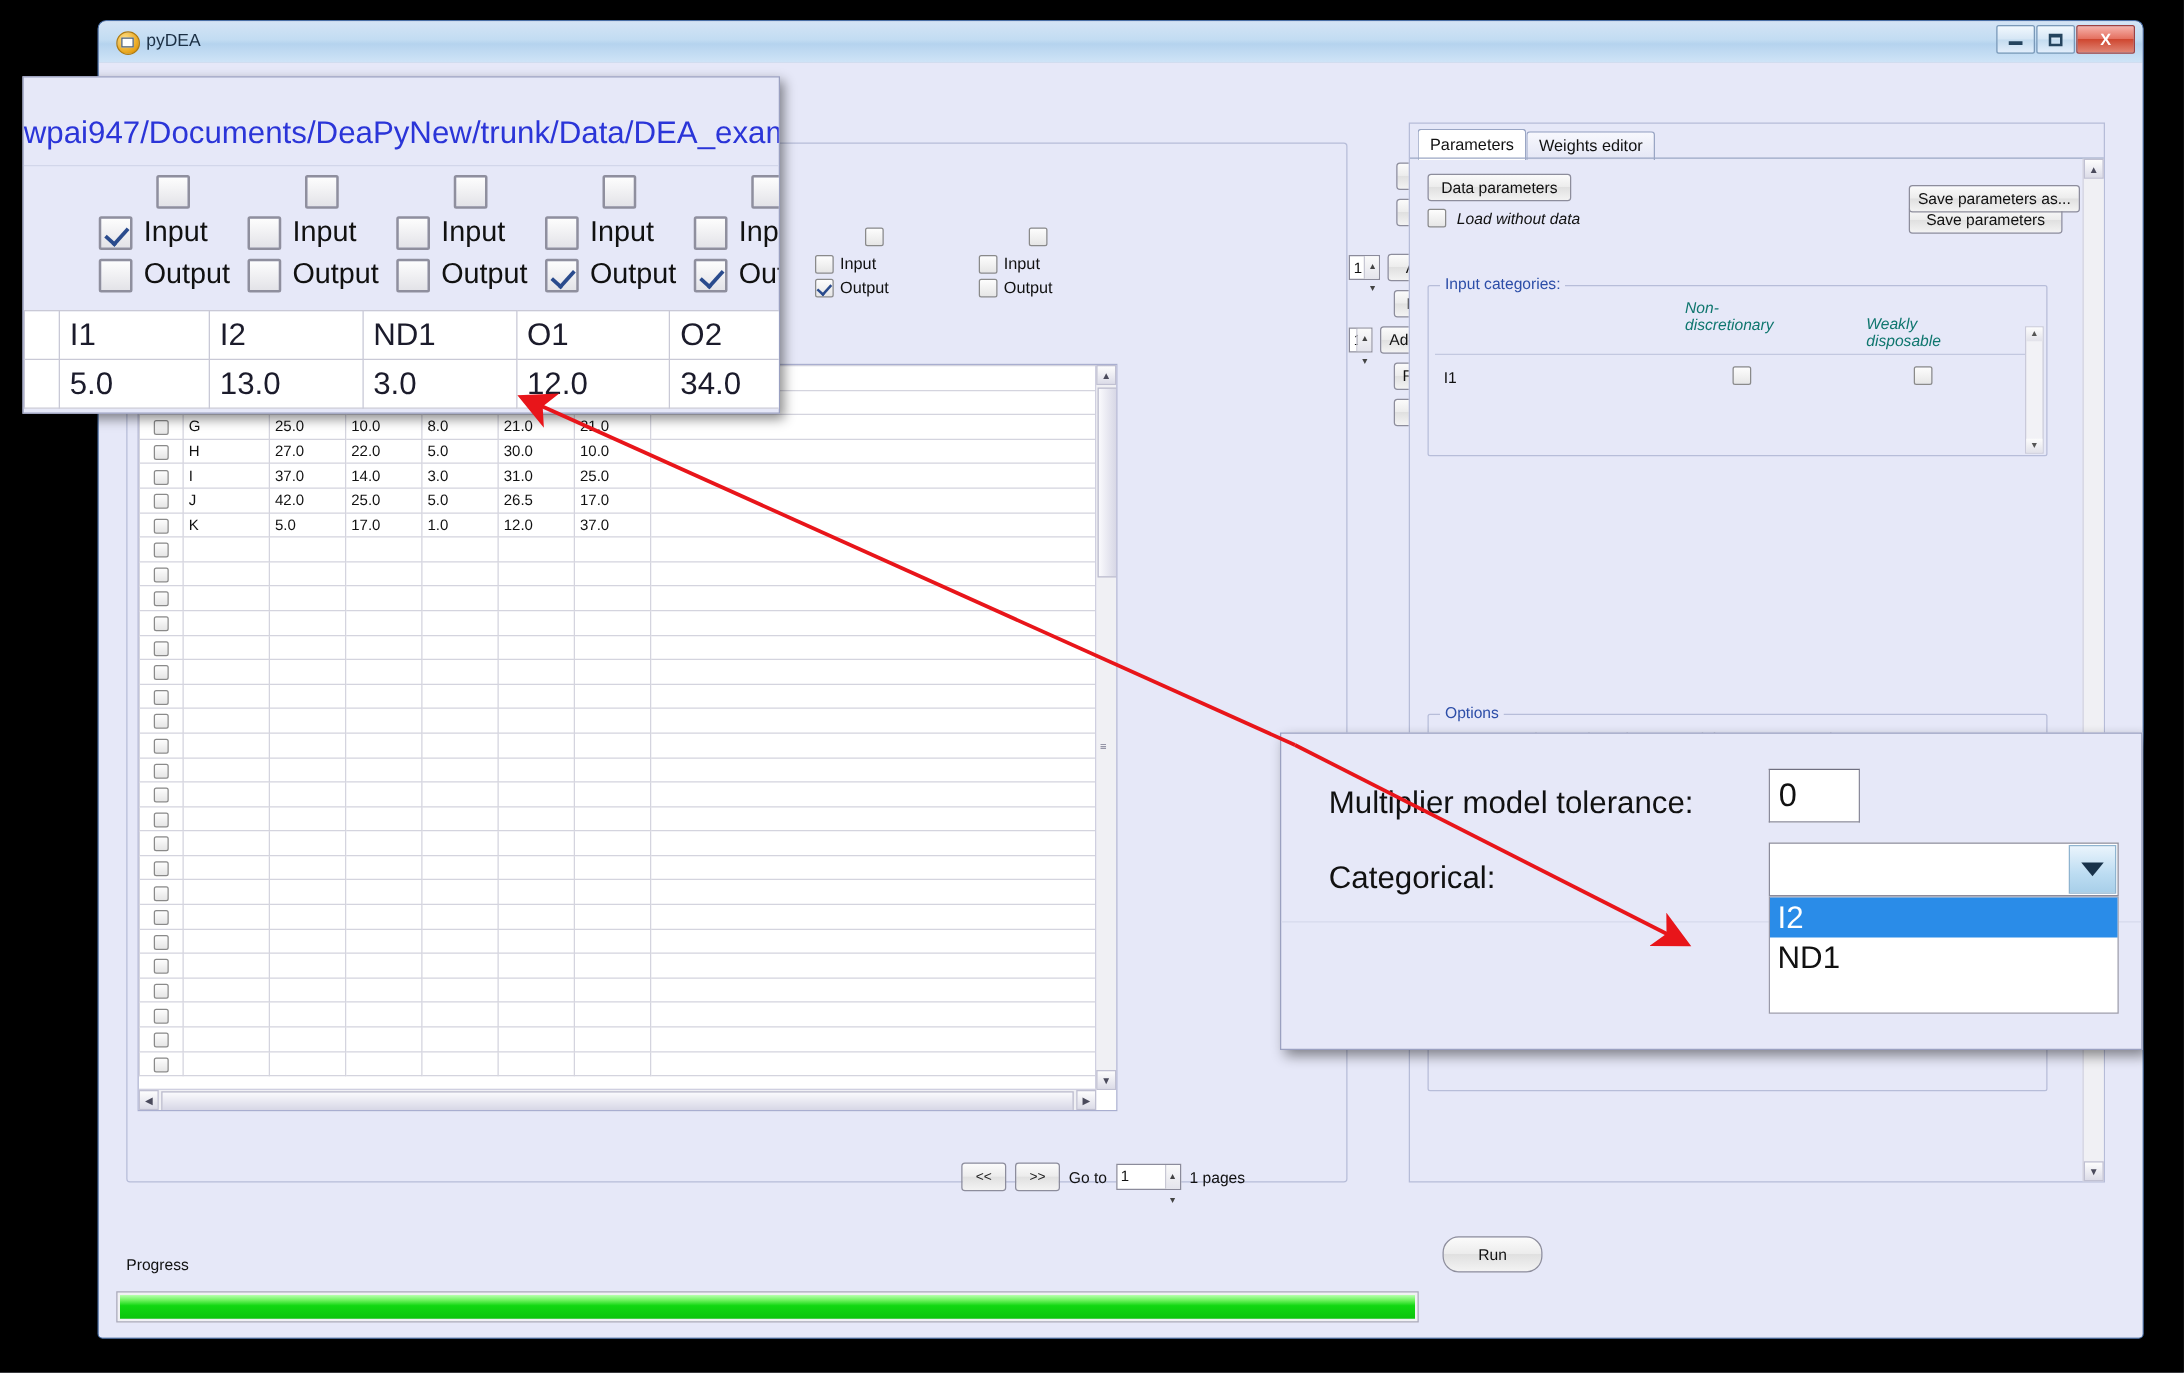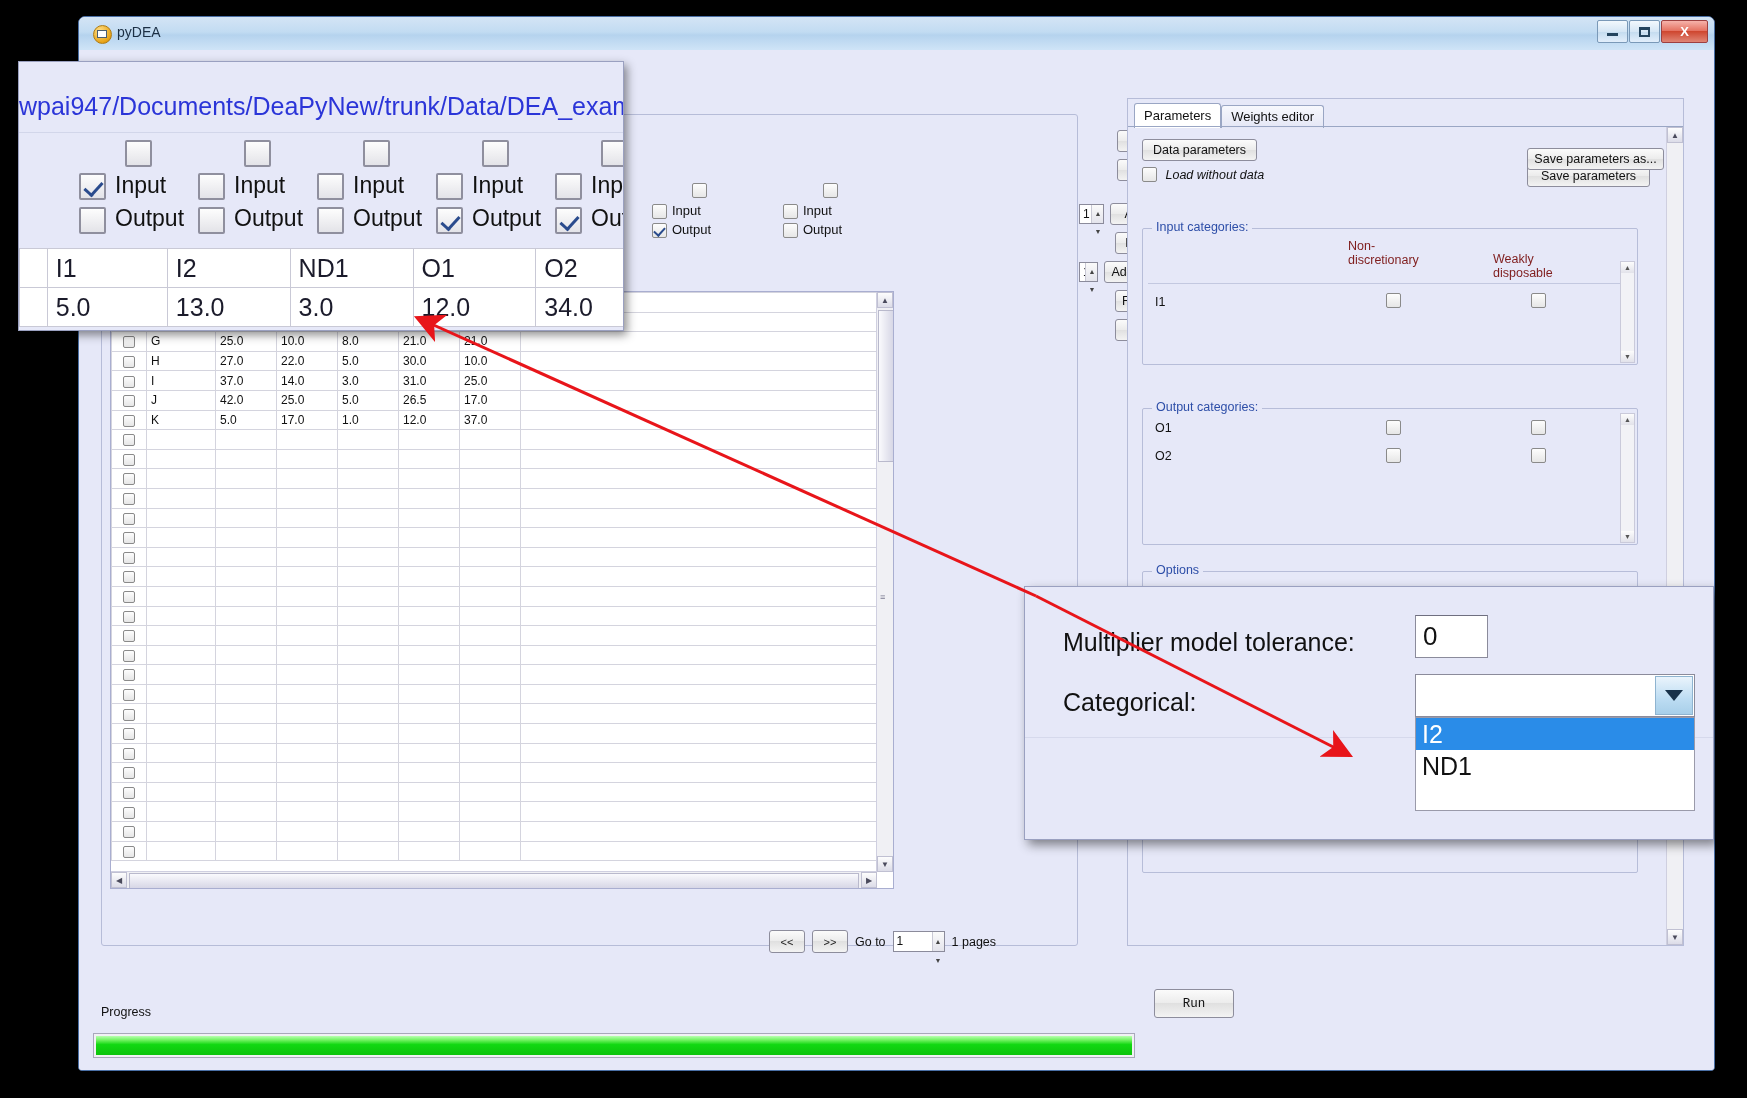--- a/index.html
+++ b/index.html
@@ -171,21 +171,21 @@
   .tab-underline{position:absolute;left:0;right:0;top:27px;border-top:1px solid #9aa6c4;}
   #param-inner{position:absolute;left:0;right:0;top:28px;bottom:0;overflow:hidden;}
 
   .fieldset{
     position:absolute;border:1px solid #b7bdd9;border-radius:2px;background:transparent;
   }
   .fs-legend{
     position:absolute;top:-9px;left:9px;background:#e6e8f8;padding:0 4px;
     font-size:12.5px;color:#2d4ea8;white-space:nowrap;
   }
-  .cat-head{position:absolute;font-size:12.5px;color:#7f1d1d;line-height:14px;}
+  .cat-head{position:absolute;font-size:12.5px;color:#0f766e;line-height:14px;font-style:italic;}
   .cat-row{position:absolute;font-size:12.5px;color:#111;}
   .cat-hr{position:absolute;border-top:1px solid #c3c8e0;}
   .mini-scroll{
     position:absolute;right:2px;width:13px;background:#f2f2f6;border:1px solid #cacada;
   }
   .mini-scroll .ar{height:11px;font-size:7px;color:#555;display:flex;align-items:center;justify-content:center;
     background:linear-gradient(to bottom,#fcfcfc,#e2e2ea);}
   .opt-label{position:absolute;font-size:12.5px;color:#111;}
   .radio{
     width:12px;height:12px;border-radius:50%;border:1px solid #8a8a9a;background:#fff;
@@ -202,23 +202,23 @@
   #progress-label{position:absolute;left:22px;top:955px;font-size:12.5px;color:#111;}
   #progress-bar{
     position:absolute;left:14px;top:983px;width:1042px;height:25px;
     background:#f1f1f4;border:1px solid #a8a8ba;box-sizing:border-box;padding:2px;
   }
   #progress-fill{
     height:100%;background:linear-gradient(to bottom,#b8ffb0 0%,#6ef25e 22%,#12d812 45%,#0cc40c 100%);
   }
   #run-btn{
     position:absolute;left:1075px;top:939px;width:78px;height:27px;
-    border:1px solid #8d8d9c;border-radius:3px;font-size:12.5px;color:#111;
+    border:1px solid #8d8d9c;border-radius:13px;font-size:12.5px;color:#111;
     background:linear-gradient(to bottom,#fbfbfb,#ececec 48%,#e0e0e0 50%,#f3f3f3);
-    display:flex;align-items:center;justify-content:center;font-family:Liberation Mono, monospace;
+    display:flex;align-items:center;justify-content:center;
   }
 
   
   #overlay-columns{
     position:absolute;left:18px;top:61px;width:604px;height:268px;
     background:#e6e8f8;border:1px solid #9aa0c0;
     box-shadow:3px 4px 9px rgba(0,0,0,.45);
     overflow:hidden;
   }
   #ov-path{
@@ -725,33 +725,20 @@
           <div class="cat-hr" style="left:5px;right:5px;top:54px;"></div>
           <div class="cat-row" style="left:12px;top:66px;">I1</div>
           <span class="cbx" style="position:absolute;left:243px;top:64px;"></span>
           <span class="cbx" style="position:absolute;left:388px;top:64px;"></span>
           <div class="mini-scroll" style="top:32px;height:100px;">
             <div class="ar">▲</div>
             <div class="ar" style="position:absolute;bottom:0;width:100%;">▼</div>
           </div>
         </div>
 
-        <div class="fieldset" style="left:14px;top:281px;width:494px;height:135px;">
-          <span class="fs-legend">Output categories:</span>
-          <div class="cat-row" style="left:12px;top:12px;">O1</div>
-          <span class="cbx" style="position:absolute;left:243px;top:11px;"></span>
-          <span class="cbx" style="position:absolute;left:388px;top:11px;"></span>
-          <div class="cat-row" style="left:12px;top:40px;">O2</div>
-          <span class="cbx" style="position:absolute;left:243px;top:39px;"></span>
-          <span class="cbx" style="position:absolute;left:388px;top:39px;"></span>
-          <div class="mini-scroll" style="top:4px;height:128px;">
-            <div class="ar">▲</div>
-            <div class="ar" style="position:absolute;bottom:0;width:100%;">▼</div>
-          </div>
-        </div>
 
         <div class="fieldset" style="left:14px;top:444px;width:494px;height:300px;">
           <span class="fs-legend">Options</span>
           <div class="opt-label" style="left:10px;top:12px;">Return to scale:</div>
           <div class="opt-label" style="left:113px;top:12px;">Orientation:</div>
           <div class="opt-label" style="left:196px;top:12px;">Model:</div>
           <div class="opt-label" style="left:307px;top:12px;">Others:</div>
 
           <div class="opt-label" style="left:10px;top:38px;">
             <span class="radio on"></span>

